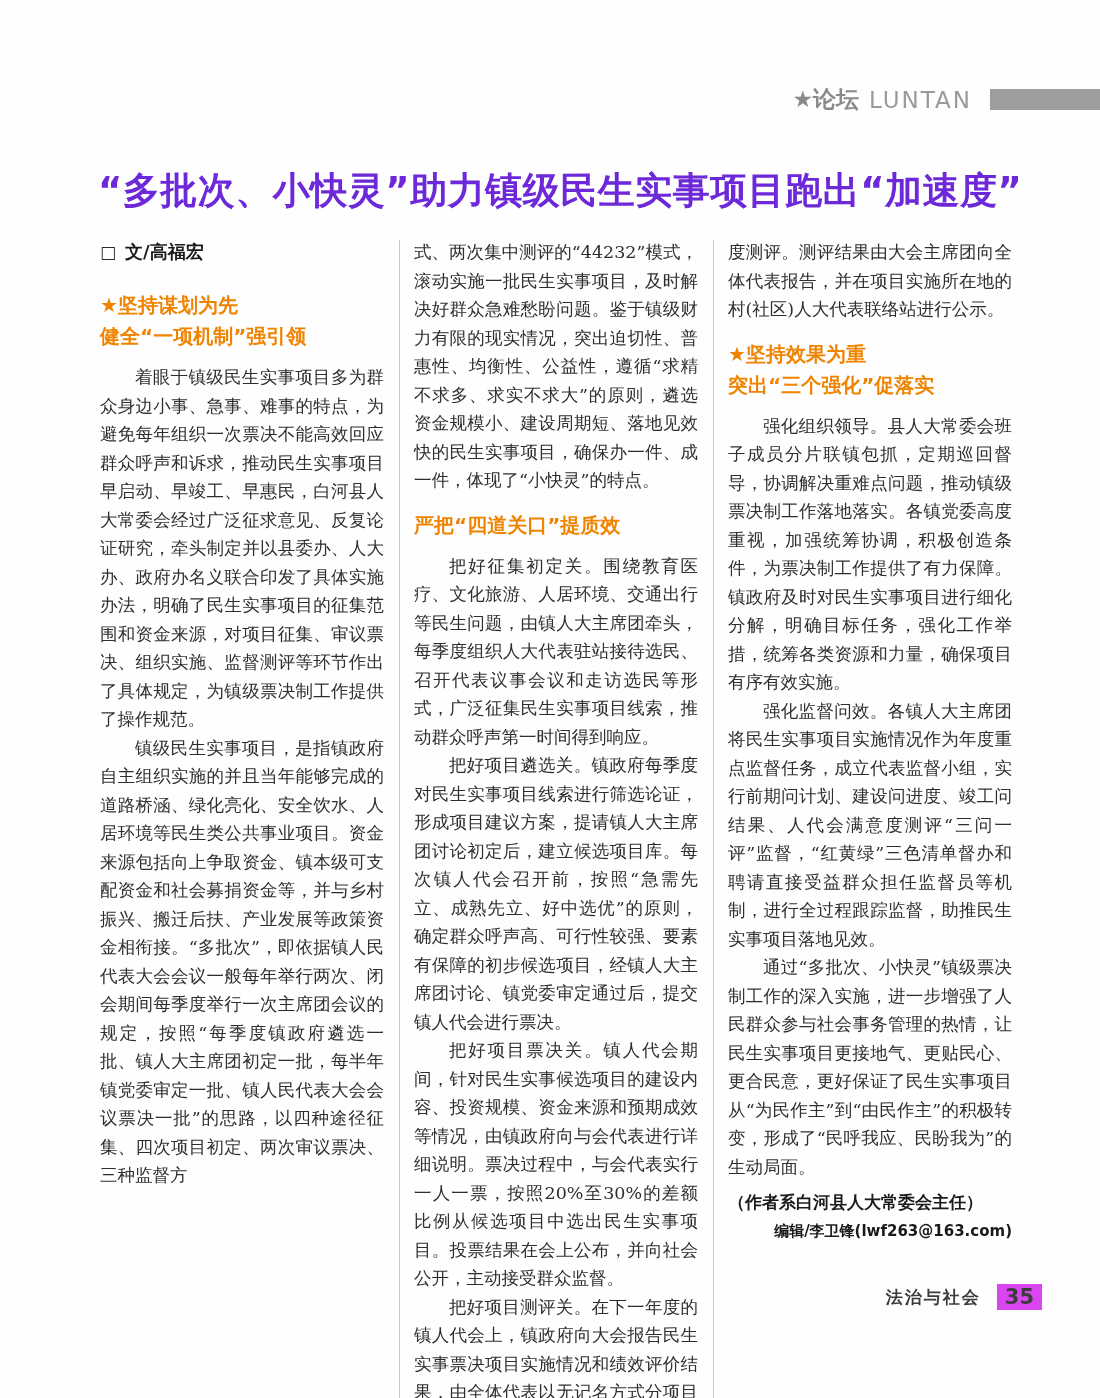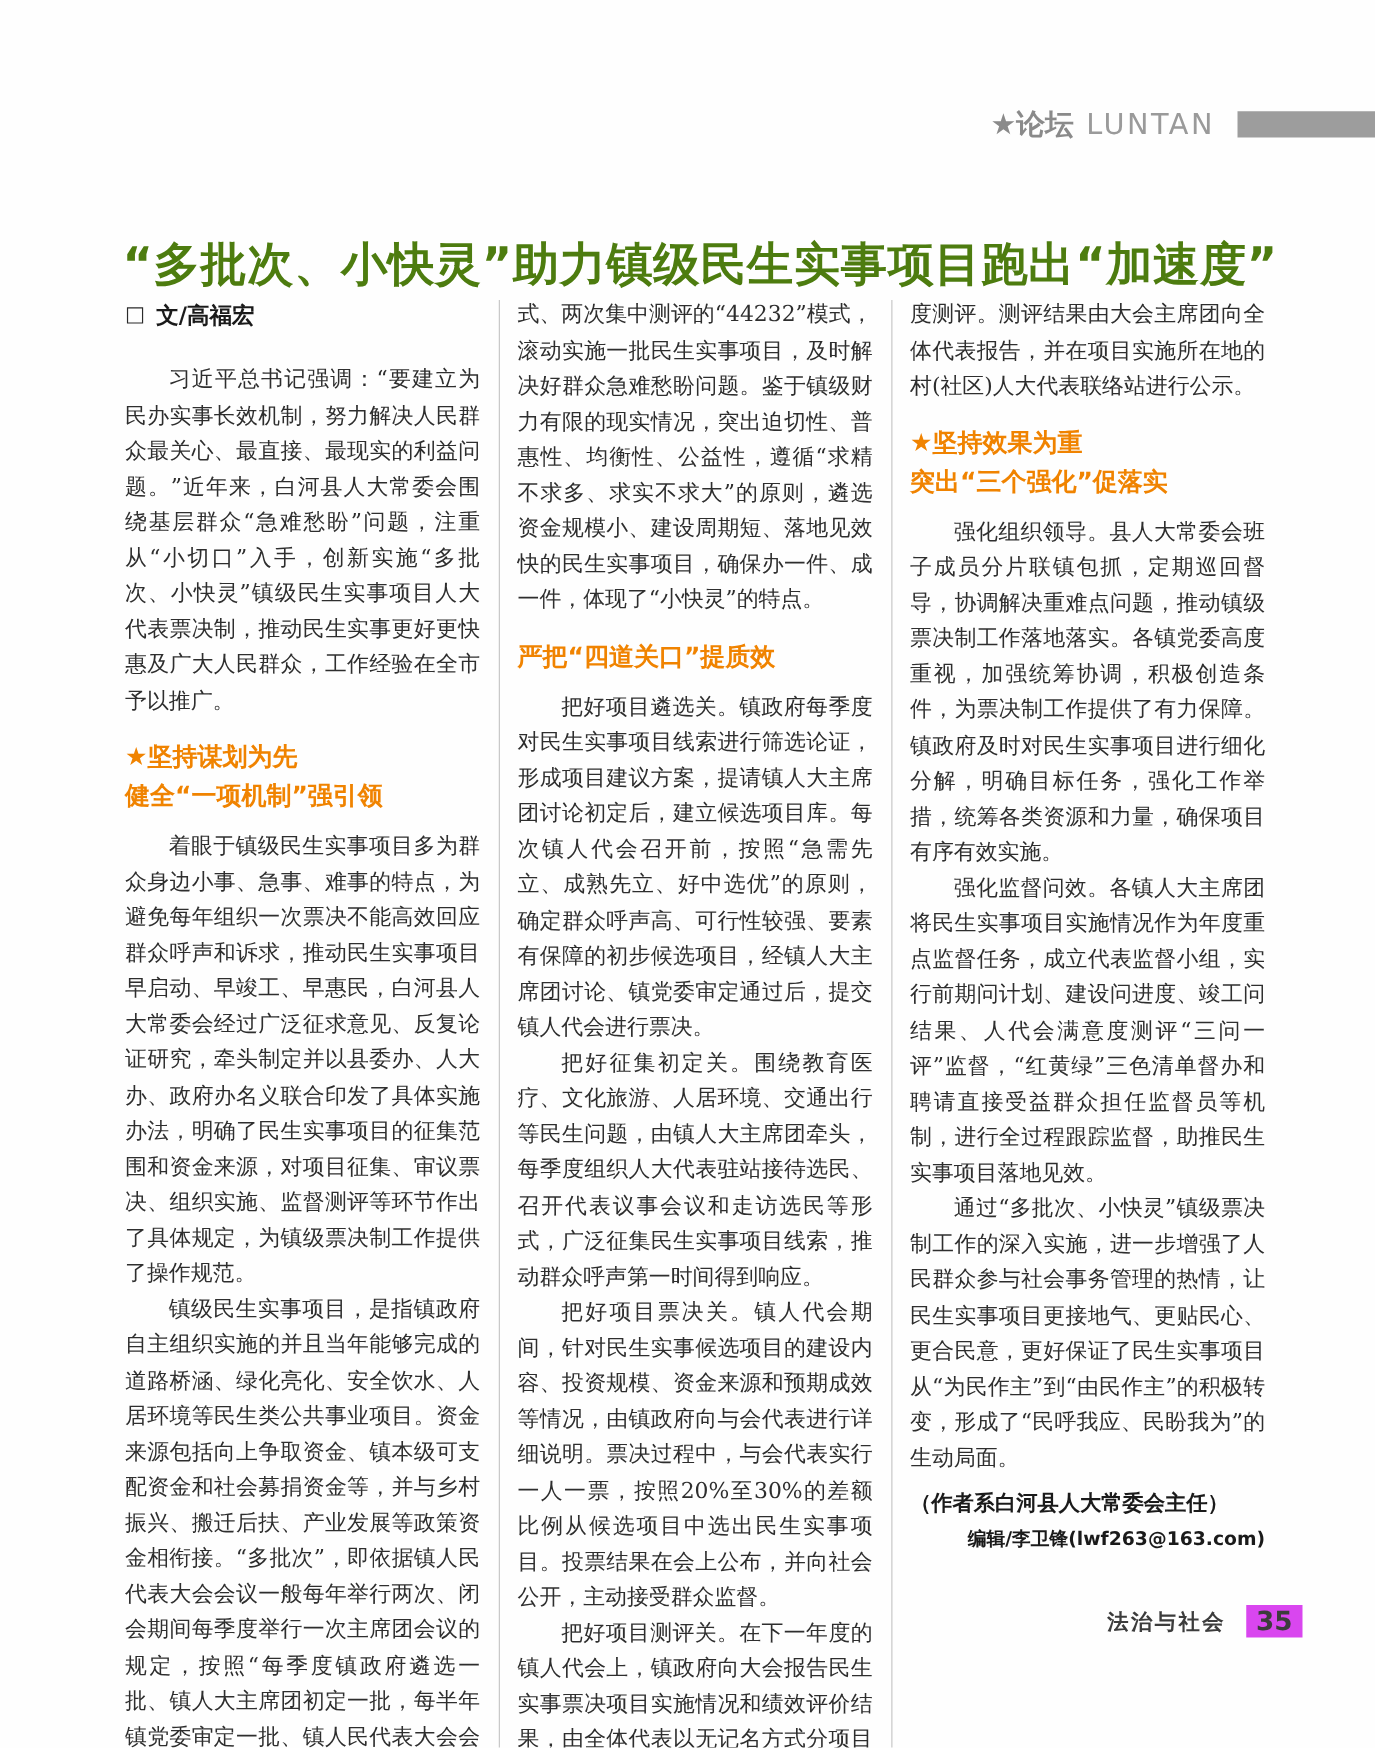--- a/index.html
+++ b/index.html
@@ -26,24 +26,24 @@
     font-family: "DejaVu Sans", sans-serif;
     font-weight: normal; font-size: 23px; color: #9a9a9a;
     letter-spacing: 2px; margin-left: 10px;
   }
   .mag-header .bar {
     width: 110px; height: 21px; background: #9d9d9d; margin-left: 18px;
   }
 
   
   .article-title {
-    position: absolute; left: 98px; top: 164px; width: 960px;
+    position: absolute; left: 98px; top: 143px; width: 960px;
     font-family: "DejaVu Sans", sans-serif;
     font-weight: bold; font-size: 37px; line-height: 1.25;
-    color: #4d7c0f; white-space: nowrap; letter-spacing: 0.5px;
+    color: #6d28d9; white-space: nowrap; letter-spacing: 0.5px;
   }
 
   
   .body-cols {
     position: absolute; left: 100px; top: 238px; width: 912px;
     min-height: 1034px;
     display: flex; align-items: stretch;
   }
   .col { width: 290px; }
   .col-sep { width: 1px; background: #c9c9c9; margin: 2px 14px 0 15px; }
@@ -109,38 +109,37 @@
 
 <h1 class="article-title">“多批次、小快灵”助力镇级民生实事项目跑出“加速度”</h1>
 
 <div class="body-cols">
 
   <div class="col">
     <div class="byline">
       <span class="square-glyph">□</span>
       <span>文/高福宏</span>
     </div>
-    <p class="para">习近平总书记强调：“要建立为民办实事长效机制，努力解决人民群众最关心、最直接、最现实的利益问题。”近年来，白河县人大常委会围绕基层群众“急难愁盼”问题，注重从“小切口”入手，创新实施“多批次、小快灵”镇级民生实事项目人大代表票决制，推动民生实事更好更快惠及广大人民群众，工作经验在全市予以推广。</p>
     <div class="sec-head">
       <div>★坚持谋划为先</div>
       <div>健全“一项机制”强引领</div>
     </div>
     <p class="para">着眼于镇级民生实事项目多为群众身边小事、急事、难事的特点，为避免每年组织一次票决不能高效回应群众呼声和诉求，推动民生实事项目早启动、早竣工、早惠民，白河县人大常委会经过广泛征求意见、反复论证研究，牵头制定并以县委办、人大办、政府办名义联合印发了具体实施办法，明确了民生实事项目的征集范围和资金来源，对项目征集、审议票决、组织实施、监督测评等环节作出了具体规定，为镇级票决制工作提供了操作规范。</p>
     <p class="para">镇级民生实事项目，是指镇政府自主组织实施的并且当年能够完成的道路桥涵、绿化亮化、安全饮水、人居环境等民生类公共事业项目。资金来源包括向上争取资金、镇本级可支配资金和社会募捐资金等，并与乡村振兴、搬迁后扶、产业发展等政策资金相衔接。“多批次”，即依据镇人民代表大会会议一般每年举行两次、闭会期间每季度举行一次主席团会议的规定，按照“每季度镇政府遴选一批、镇人大主席团初定一批，每半年镇党委审定一批、镇人民代表大会会议票决一批”的思路，以四种途径征集、四次项目初定、两次审议票决、三种监督方</p>
   </div>
 
   <div class="col-sep"></div>
 
   <div class="col">
     <p class="para cont">式、两次集中测评的“44232”模式，滚动实施一批民生实事项目，及时解决好群众急难愁盼问题。鉴于镇级财力有限的现实情况，突出迫切性、普惠性、均衡性、公益性，遵循“求精不求多、求实不求大”的原则，遴选资金规模小、建设周期短、落地见效快的民生实事项目，确保办一件、成一件，体现了“小快灵”的特点。</p>
     <div class="sec-head">
       <div>严把“四道关口”提质效</div>
     </div>
+    <p class="para">把好征集初定关。围绕教育医疗、文化旅游、人居环境、交通出行等民生问题，由镇人大主席团牵头，每季度组织人大代表驻站接待选民、召开代表议事会议和走访选民等形式，广泛征集民生实事项目线索，推动群众呼声第一时间得到响应。</p>
     <p class="para">把好项目遴选关。镇政府每季度对民生实事项目线索进行筛选论证，形成项目建议方案，提请镇人大主席团讨论初定后，建立候选项目库。每次镇人代会召开前，按照“急需先立、成熟先立、好中选优”的原则，确定群众呼声高、可行性较强、要素有保障的初步候选项目，经镇人大主席团讨论、镇党委审定通过后，提交镇人代会进行票决。</p>
-    <p class="para">把好征集初定关。围绕教育医疗、文化旅游、人居环境、交通出行等民生问题，由镇人大主席团牵头，每季度组织人大代表驻站接待选民、召开代表议事会议和走访选民等形式，广泛征集民生实事项目线索，推动群众呼声第一时间得到响应。</p>
     <p class="para">把好项目票决关。镇人代会期间，针对民生实事候选项目的建设内容、投资规模、资金来源和预期成效等情况，由镇政府向与会代表进行详细说明。票决过程中，与会代表实行一人一票，按照20%至30%的差额比例从候选项目中选出民生实事项目。投票结果在会上公布，并向社会公开，主动接受群众监督。</p>
     <p class="para">把好项目测评关。在下一年度的镇人代会上，镇政府向大会报告民生实事票决项目实施情况和绩效评价结果，由全体代表以无记名方式分项目进行满意</p>
   </div>
 
   <div class="col-sep"></div>
 
   <div class="col">
     <p class="para cont">度测评。测评结果由大会主席团向全体代表报告，并在项目实施所在地的村(社区)人大代表联络站进行公示。</p>
     <div class="sec-head">
       <div>★坚持效果为重</div>

